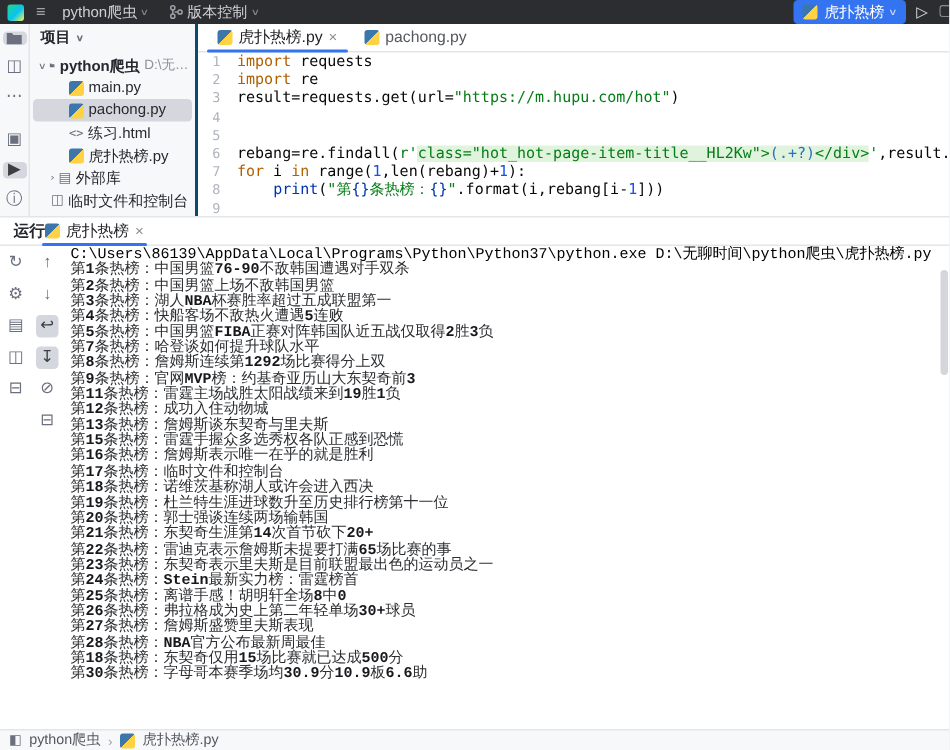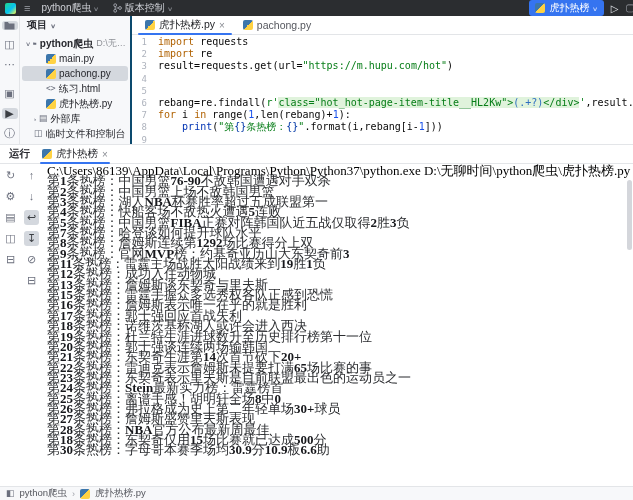--- a/index.html
+++ b/index.html
@@ -71,33 +71,33 @@
   .tk-str{color:#067d17;}
   .tk-num{color:#1750eb;}
   .tk-fn{color:#0033b3;}
   .tk-brace{color:#0037a6;}
   .tk-rx{color:#067d17;background:#e0f3dc;}
   .tk-rxg{color:#2d6ec0;background:#e0f3dc;}
 
   
   .run-panel{flex:0 0 342px;border-top:1px solid #e3e5e8;display:flex;flex-direction:column;
              background:#fff;min-height:0;}
-  .run-header{flex:0 0 18px;display:flex;align-items:center;gap:12px;padding:0 9px;
+  .run-header{flex:0 0 18px;display:flex;align-items:center;padding:0 9px;
               border-bottom:1px solid #e3e5e8;font-size:10.5px;}
   .run-title{font-weight:bold;color:#27282e;}
   .run-tab{display:flex;align-items:center;gap:4px;height:18px;position:relative;color:#27282e;}
   .run-tab::after{content:"";position:absolute;left:-2px;right:-2px;bottom:-1px;height:2px;
                   background:#3574f0;border-radius:1px;}
   .run-body{flex:1;display:flex;min-height:0;position:relative;}
   .icon-col{flex:0 0 21px;display:flex;flex-direction:column;align-items:center;
             padding-top:4px;gap:6px;color:#6c707e;font-size:11px;}
   .ic{width:15px;height:15px;display:flex;align-items:center;justify-content:center;
       border-radius:3px;line-height:1;}
   .ic.toggled{background:#d4d8de;color:#3b3e43;}
-  .console{flex:1;font-family:Liberation Serif, serif;font-size:13px;line-height:10.35px;
+  .console{flex:1;font-family:Liberation Mono, monospace;font-size:10px;line-height:10.35px;
            color:#2b2d30;padding:2px 0 0 5px;overflow:hidden;white-space:nowrap;}
   .cline.cmd{color:#000;}
   .num-b{font-weight:bold;color:#17181c;}
   .console-scrollbar{position:absolute;right:1px;top:2px;bottom:2px;width:5px;}
   .console-scrollbar .thumb{position:absolute;top:14px;width:5px;height:70px;
                             background:#d4d6db;border-radius:3px;}
 
   
   .statusbar{flex:0 0 13px;display:flex;align-items:center;gap:5px;padding:0 6px;
              border-top:1px solid #e3e5e8;background:#f7f8fa;color:#55575e;font-size:9.5px;}
@@ -258,21 +258,21 @@
           <div class="cline"><span>第</span><span class="num-b">4</span><span>条热榜：快船客场不敌热火遭遇</span><span class="num-b">5</span><span>连败</span></div>
           <div class="cline"><span>第</span><span class="num-b">5</span><span>条热榜：中国男篮</span><span class="num-b">FIBA</span><span>正赛对阵韩国队近五战仅取得</span><span class="num-b">2</span><span>胜</span><span class="num-b">3</span><span>负</span></div>
           <div class="cline"><span>第</span><span class="num-b">7</span><span>条热榜：哈登谈如何提升球队水平</span></div>
           <div class="cline"><span>第</span><span class="num-b">8</span><span>条热榜：詹姆斯连续第</span><span class="num-b">1292</span><span>场比赛得分上双</span></div>
           <div class="cline"><span>第</span><span class="num-b">9</span><span>条热榜：官网</span><span class="num-b">MVP</span><span>榜：约基奇亚历山大东契奇前</span><span class="num-b">3</span></div>
           <div class="cline"><span>第</span><span class="num-b">11</span><span>条热榜：雷霆主场战胜太阳战绩来到</span><span class="num-b">19</span><span>胜</span><span class="num-b">1</span><span>负</span></div>
           <div class="cline"><span>第</span><span class="num-b">12</span><span>条热榜：成功入住动物城</span></div>
           <div class="cline"><span>第</span><span class="num-b">13</span><span>条热榜：詹姆斯谈东契奇与里夫斯</span></div>
           <div class="cline"><span>第</span><span class="num-b">15</span><span>条热榜：雷霆手握众多选秀权各队正感到恐慌</span></div>
           <div class="cline"><span>第</span><span class="num-b">16</span><span>条热榜：詹姆斯表示唯一在乎的就是胜利</span></div>
-          <div class="cline"><span>第</span><span class="num-b">17</span><span>条热榜：郭士强回应首战失利</span></div>
+          <div class="cline"><span>第</span><span class="num-b">17</span><span>条热榜：临时文件和控制台</span></div>
           <div class="cline"><span>第</span><span class="num-b">18</span><span>条热榜：诺维茨基称湖人或许会进入西决</span></div>
           <div class="cline"><span>第</span><span class="num-b">19</span><span>条热榜：杜兰特生涯进球数升至历史排行榜第十一位</span></div>
           <div class="cline"><span>第</span><span class="num-b">20</span><span>条热榜：郭士强谈连续两场输韩国</span></div>
           <div class="cline"><span>第</span><span class="num-b">21</span><span>条热榜：东契奇生涯第</span><span class="num-b">14</span><span>次首节砍下</span><span class="num-b">20+</span></div>
           <div class="cline"><span>第</span><span class="num-b">22</span><span>条热榜：雷迪克表示詹姆斯未提要打满</span><span class="num-b">65</span><span>场比赛的事</span></div>
           <div class="cline"><span>第</span><span class="num-b">23</span><span>条热榜：东契奇表示里夫斯是目前联盟最出色的运动员之一</span></div>
           <div class="cline"><span>第</span><span class="num-b">24</span><span>条热榜：</span><span class="num-b">Stein</span><span>最新实力榜：雷霆榜首</span></div>
           <div class="cline"><span>第</span><span class="num-b">25</span><span>条热榜：离谱手感！胡明轩全场</span><span class="num-b">8</span><span>中</span><span class="num-b">0</span></div>
           <div class="cline"><span>第</span><span class="num-b">26</span><span>条热榜：弗拉格成为史上第二年轻单场</span><span class="num-b">30+</span><span>球员</span></div>
           <div class="cline"><span>第</span><span class="num-b">27</span><span>条热榜：詹姆斯盛赞里夫斯表现</span></div>

